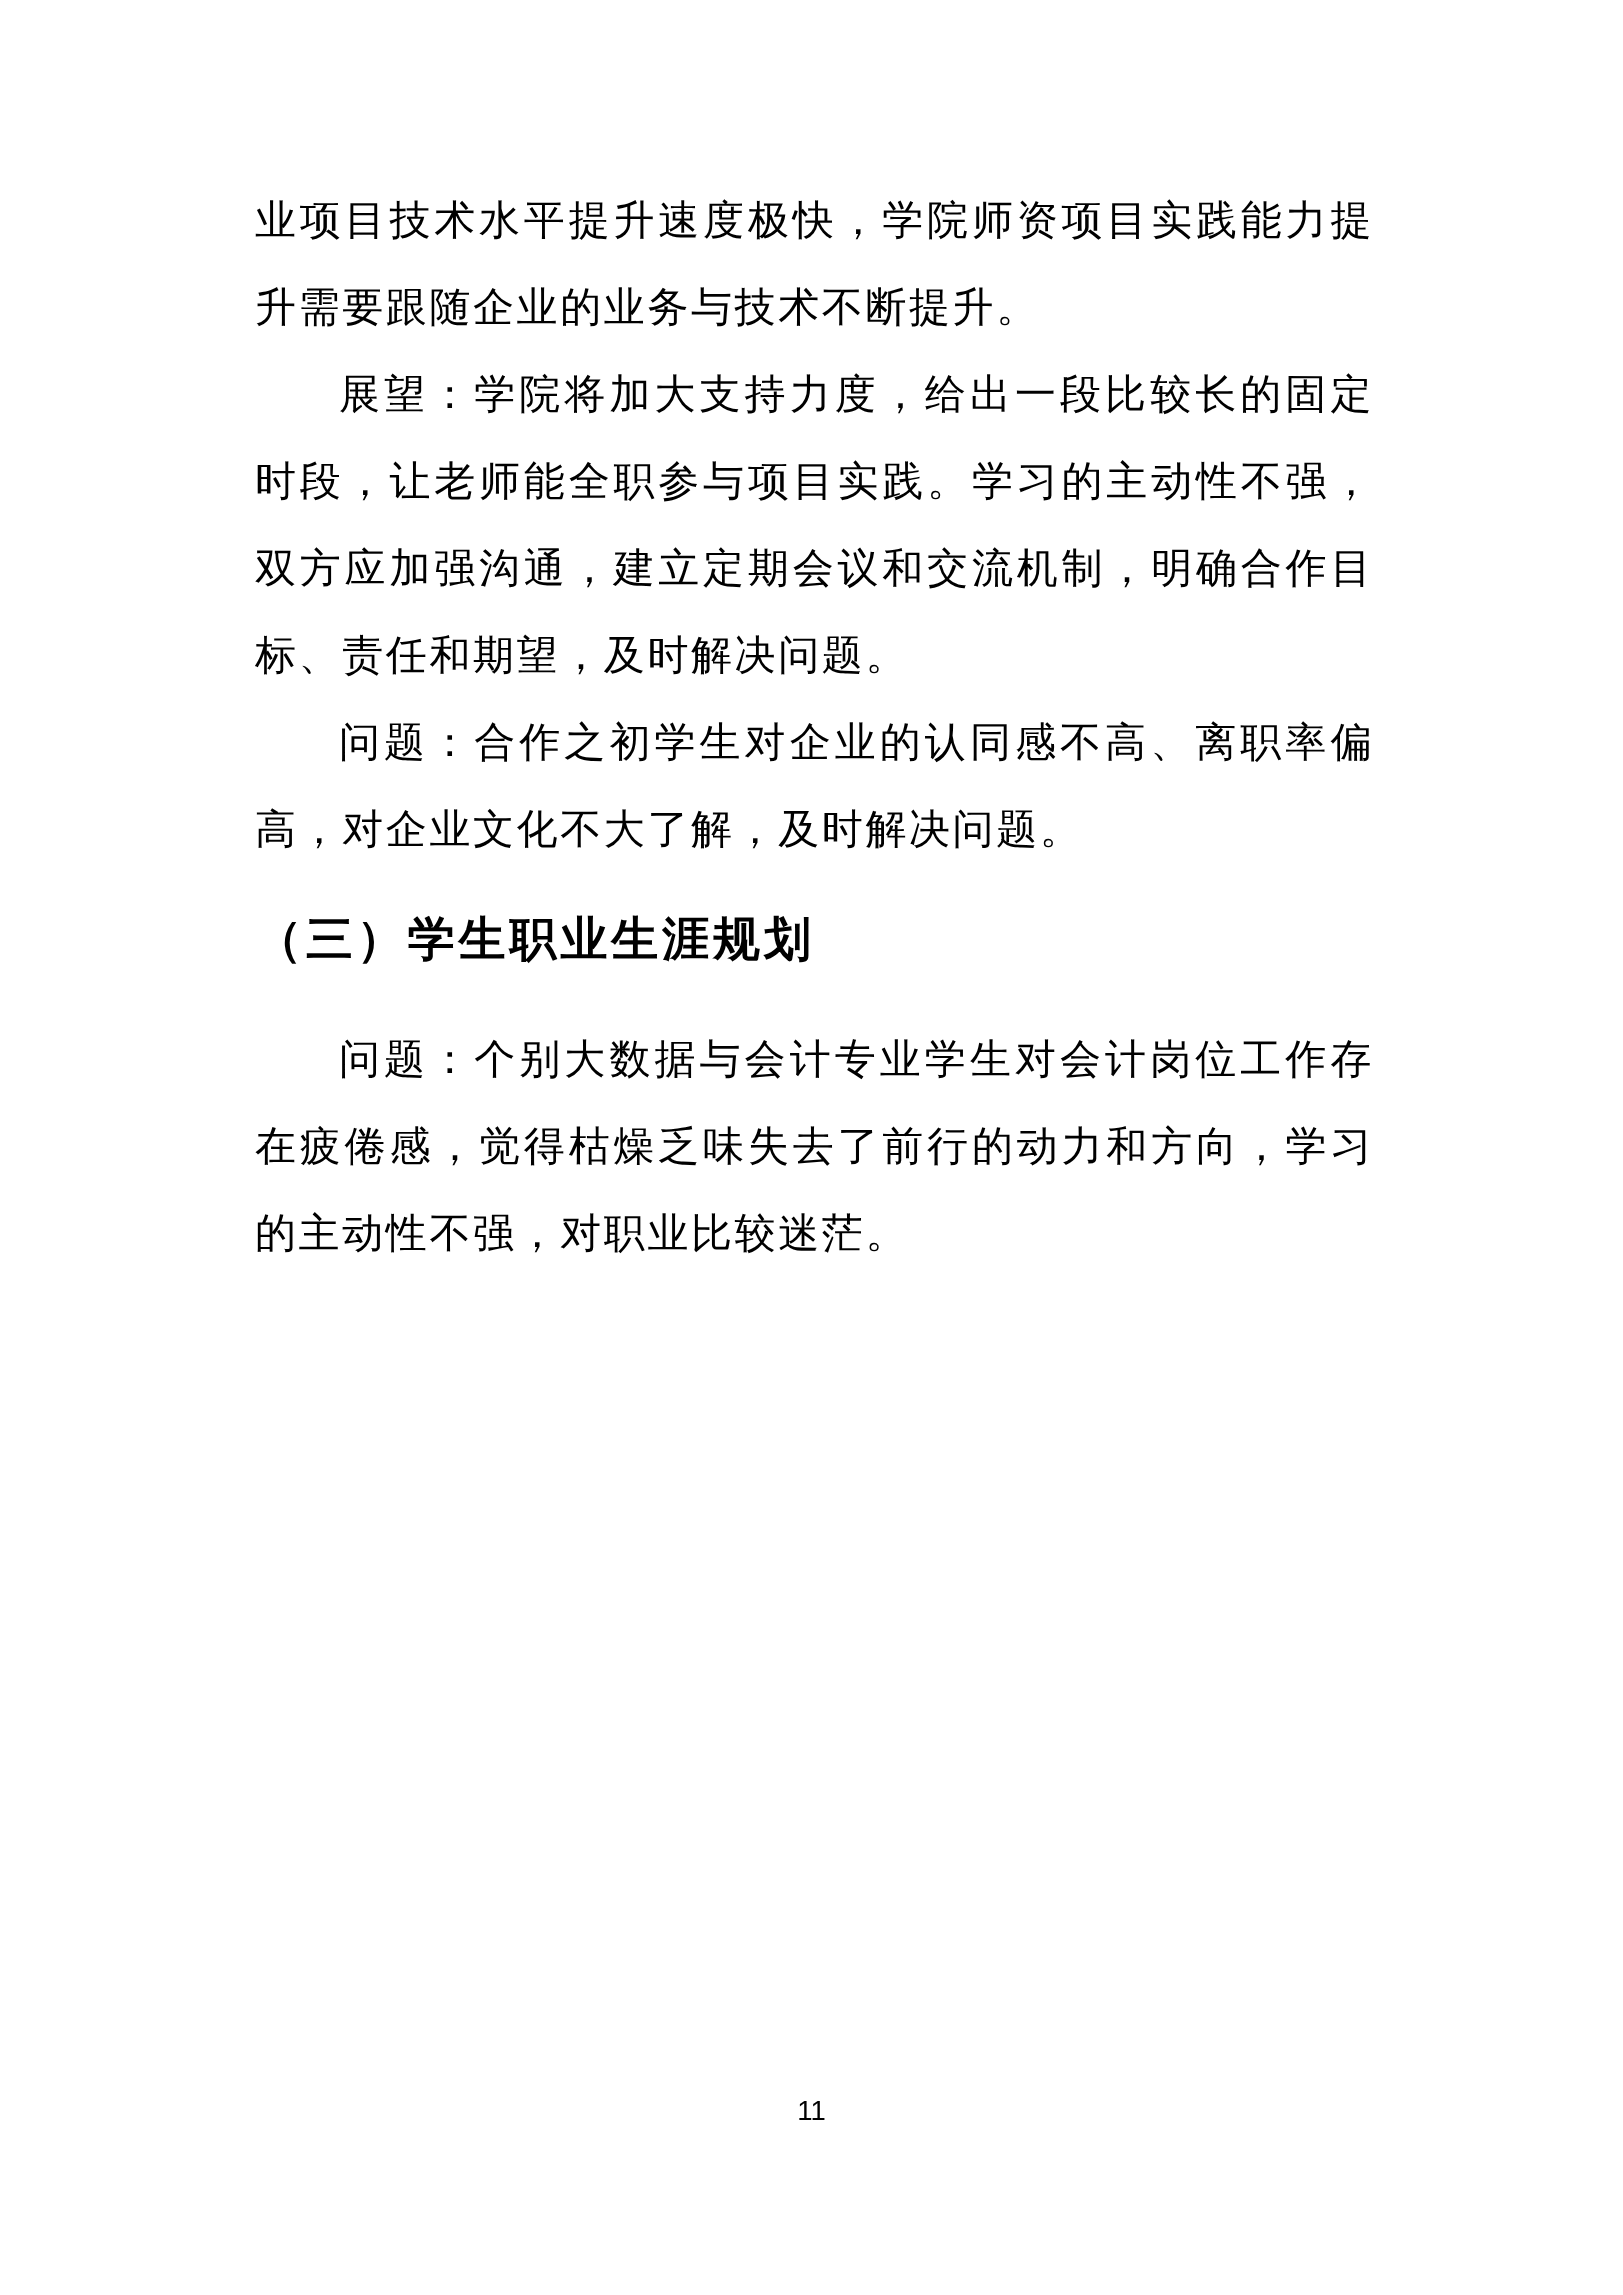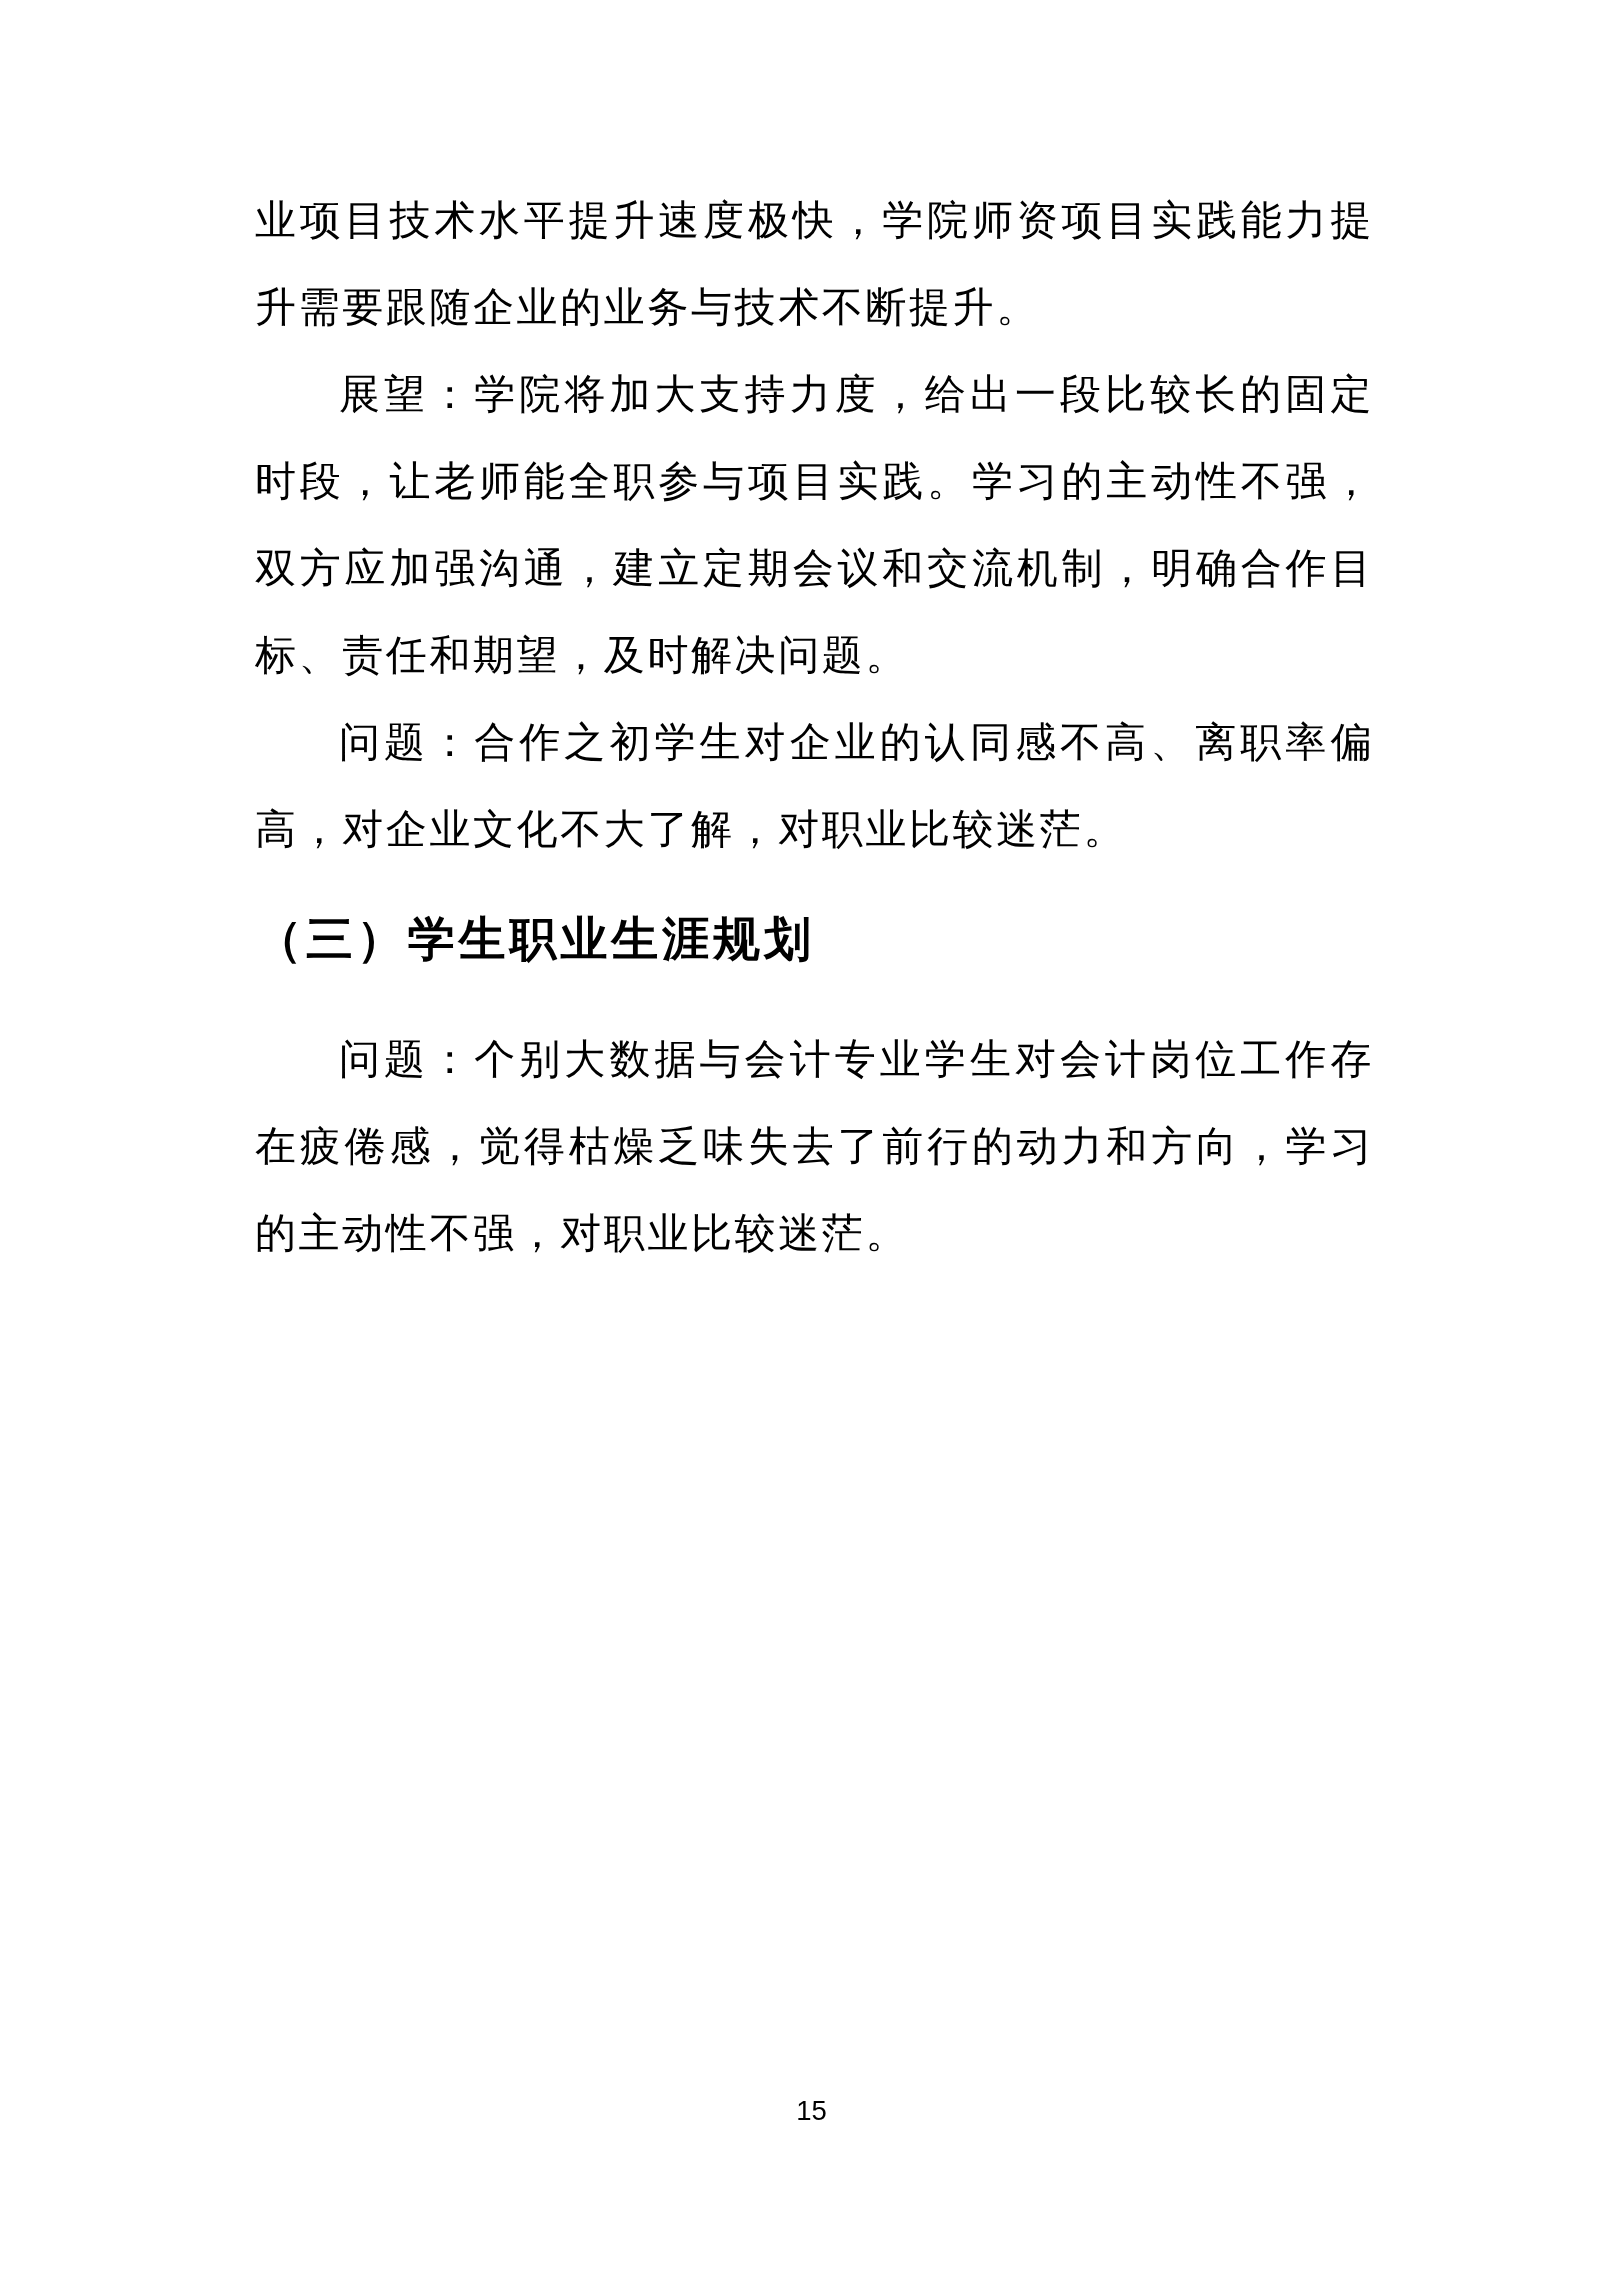--- a/index.html
+++ b/index.html
@@ -53,24 +53,24 @@
 </head>
 <body>
 
 <div class="page">
 
   <p class="body-text">业项目技术水平提升速度极快，学院师资项目实践能力提升需要跟随企业的业务与技术不断提升。</p>
 
   <p class="body-text indent">展望：学院将加大支持力度，给出一段比较长的固定时段，让老师能全职参与项目实践。学习的主动性不强，双方应加强沟通，建立定期会议和交流机制，明确合作目标、责任和期望，及时解决问题。</p>
 
 
-  <p class="body-text indent">问题：合作之初学生对企业的认同感不高、离职率偏高，对企业文化不大了解，对职业比较迷茫。</p>
+  <p class="body-text indent">问题：合作之初学生对企业的认同感不高、离职率偏高，对企业文化不大了解，及时解决问题。</p>
 
 
   <h2 class="section-heading">（三）学生职业生涯规划</h2>
 
   <p class="body-text indent">问题：个别大数据与会计专业学生对会计岗位工作存在疲倦感，觉得枯燥乏味失去了前行的动力和方向，学习的主动性不强，对职业比较迷茫。</p>
 
 
-  <div class="page-footer">15</div>
+  <div class="page-footer">11</div>
 
 </div>
 
 
 </body></html>

